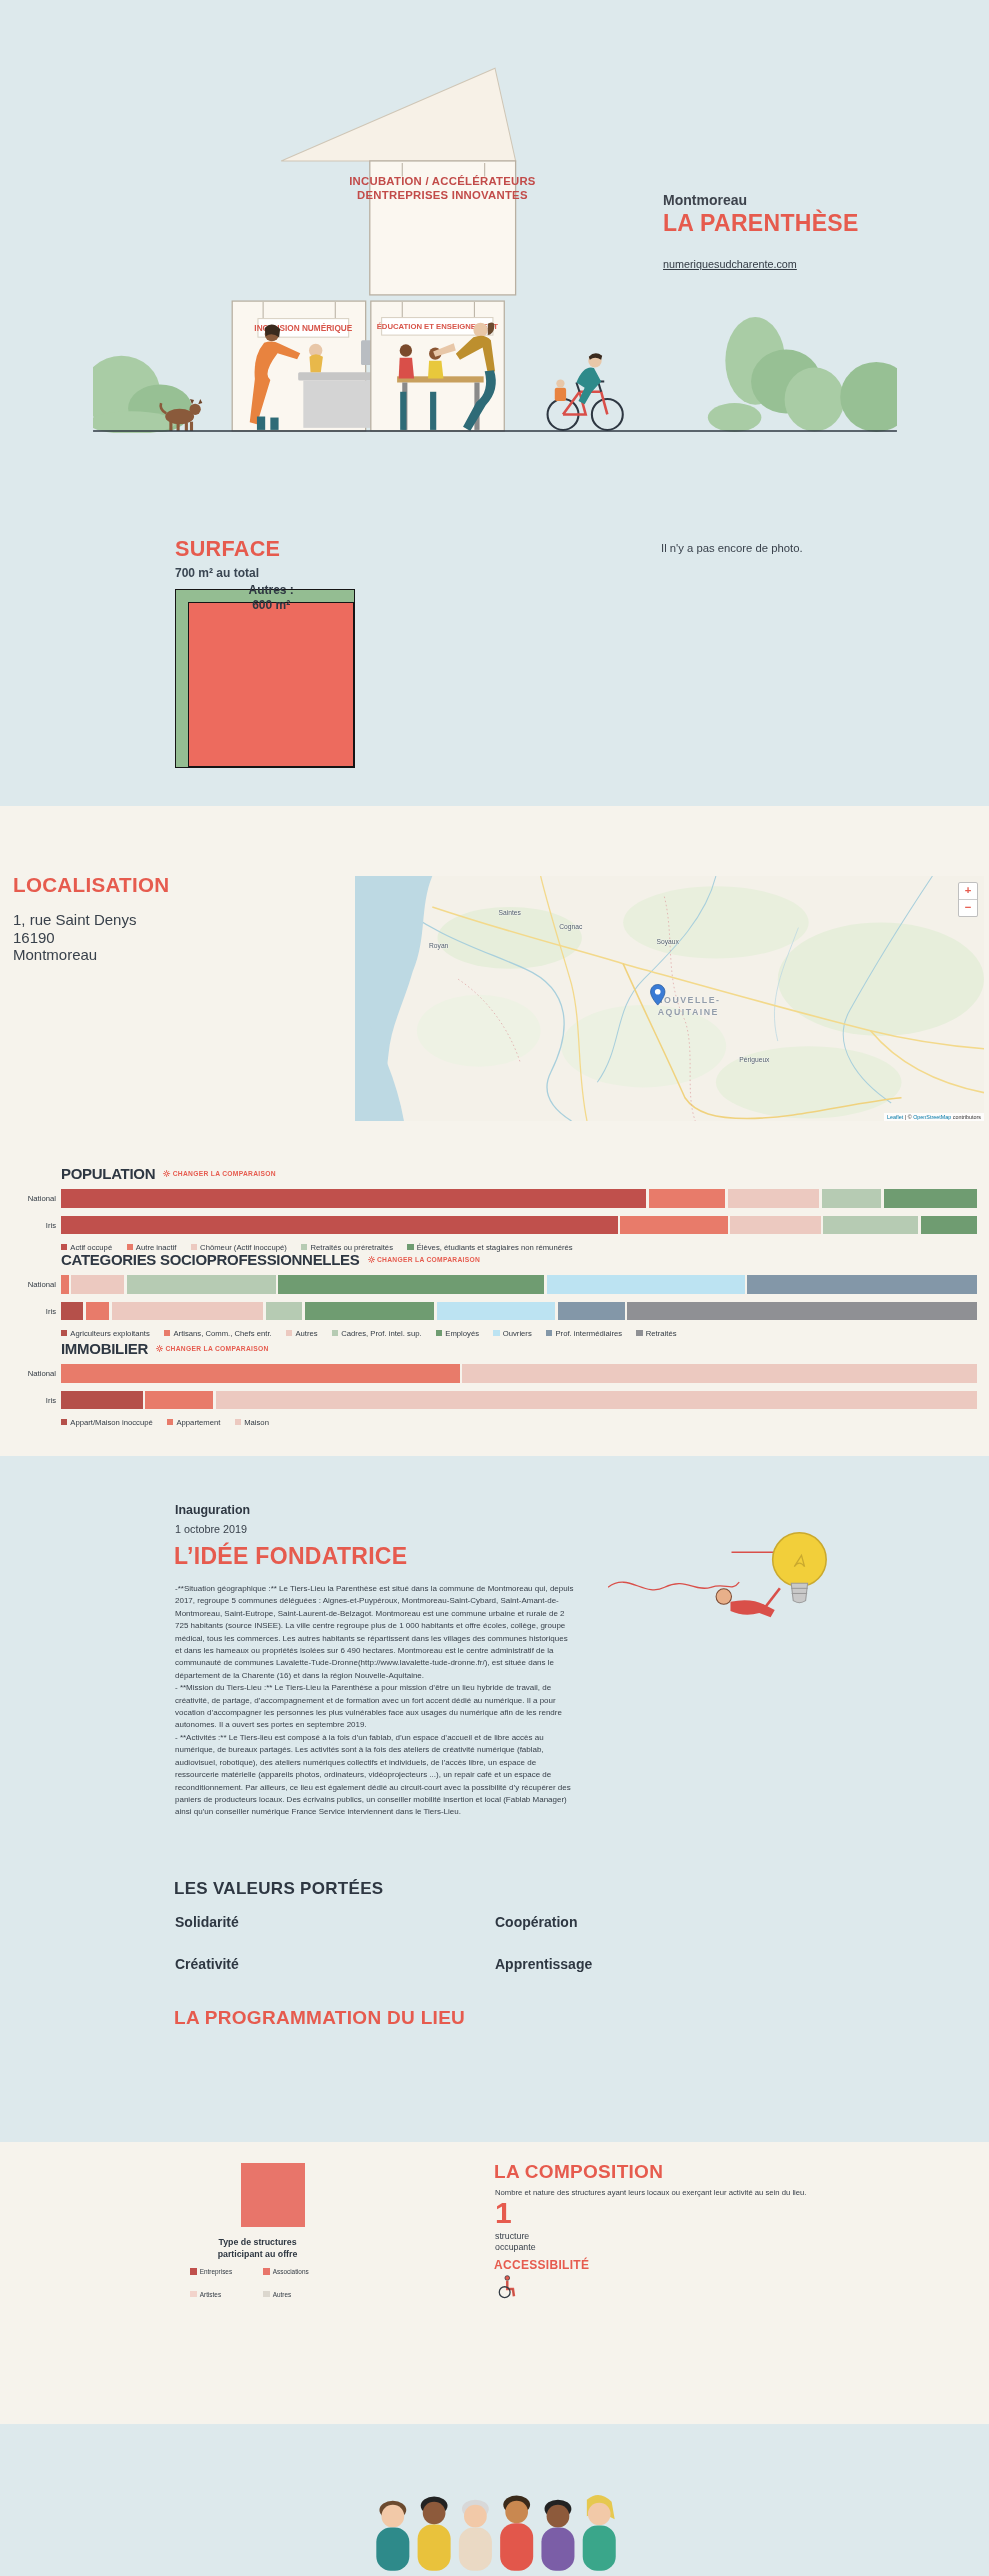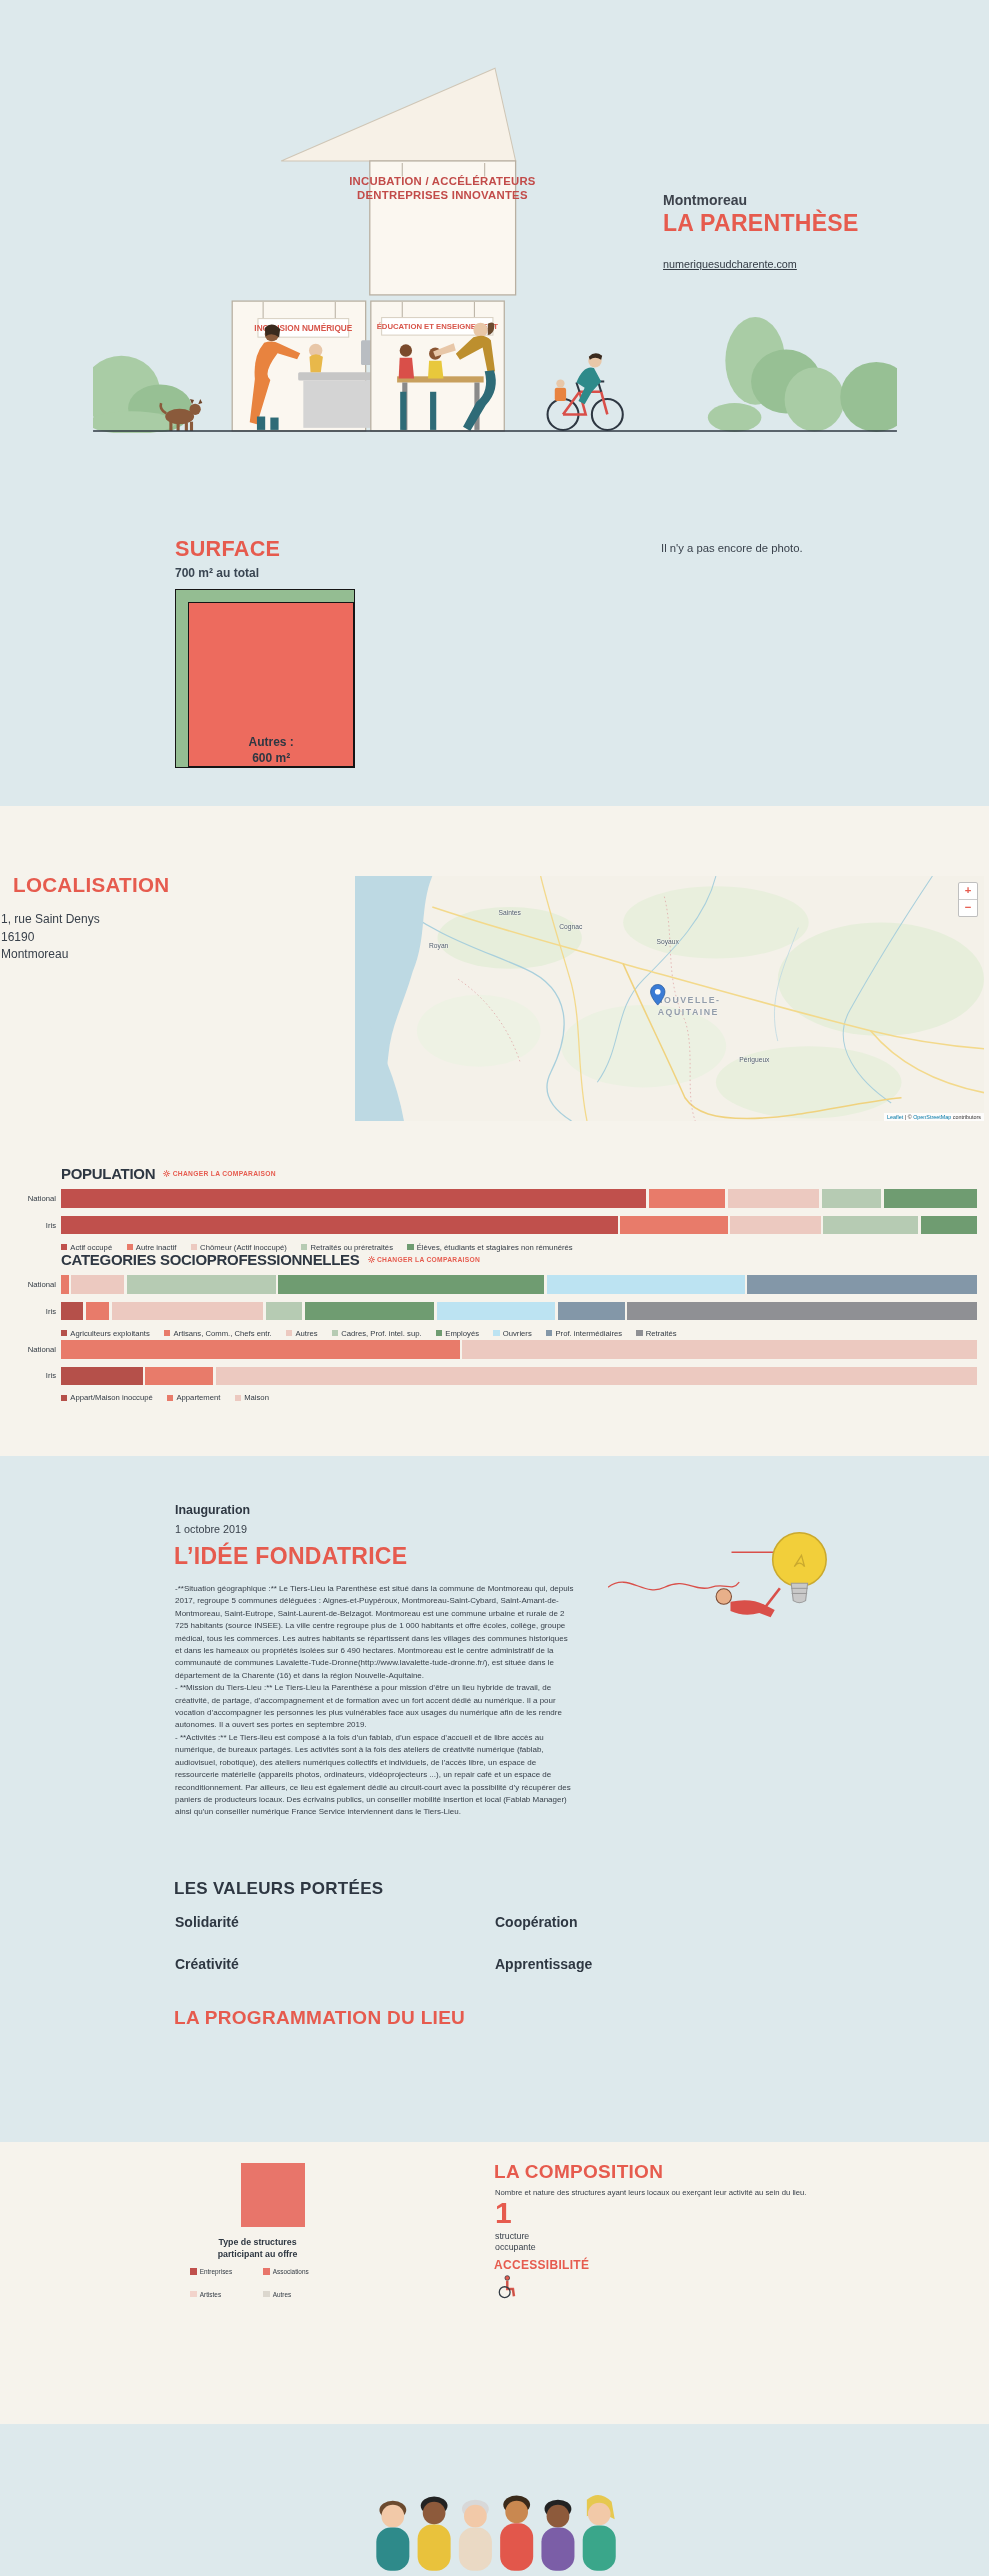--- a/index.html
+++ b/index.html
@@ -10,21 +10,21 @@
   .sec-blue{background:#dde9ec;}
   .sec-cream{background:#f6f3ec;}
   h1,h2,h3{margin:0;font-weight:bold;}
   .site-link{color:#333b44;font-size:10.8px;text-decoration:underline;cursor:pointer;}
   .hdr-city{font-size:14px;font-weight:bold;color:#3d434c;}
   .hdr-name{font-size:23px;font-weight:bold;color:#e65b4e;letter-spacing:0.3px;margin-top:2.1px;}
   .big-red-h{font-weight:bold;color:#e65b4e;letter-spacing:0.3px;}
   .pre{white-space:pre-line;}
   
   .tm-outer{background:#94bd92;border:1.5px solid #151515;box-sizing:border-box;}
-  .tm-inner{position:absolute;left:12.4px;top:12.4px;right:0;bottom:0;background:#ed6b5e;border:1.5px solid #151515;box-sizing:border-box;display:flex;align-items:flex-end;justify-content:center;}
+  .tm-inner{position:absolute;left:12.4px;top:12.4px;right:0;bottom:0;background:#ed6b5e;border:1.5px solid #151515;box-sizing:border-box;display:flex;align-items:flex-start;justify-content:center;}
   .tm-label{font-size:12px;font-weight:bold;color:#2e3742;text-align:center;line-height:15.5px;margin-top:-20.6px;}
   
   #map{left:355px;top:876px;width:629px;height:245px;background:#f4f1e9;overflow:hidden;cursor:grab;}
   .city-label{position:absolute;font-size:6.7px;color:#4e5a68;text-shadow:0 0 1.5px #fff,0 0 1.5px #fff;transform:translate(-50%,-50%);white-space:nowrap;}
   .region-label{position:absolute;font-size:8.8px;font-weight:bold;color:#939daa;letter-spacing:1.5px;text-align:center;line-height:12.4px;text-shadow:0 0 1.5px #fff;transform:translate(-50%,0);}
   .zoomctl{position:absolute;top:6.2px;right:6.2px;width:17.5px;border:1px solid rgba(0,0,0,.25);border-radius:2.6px;overflow:hidden;background:#fff;}
   .zoombtn{width:17.5px;height:16px;background:#fff;color:#e65b4e;font-size:11.3px;font-weight:bold;text-align:center;line-height:15.5px;cursor:pointer;}
   .zoombtn:first-child{border-bottom:0.5px solid #ccc;}
   .attribution{position:absolute;right:0;bottom:0;background:rgba(255,255,255,.8);font-size:5.4px;padding:1px 3.1px;color:#333;}
   .attribution b{color:#0078a8;font-weight:normal;}
@@ -175,21 +175,21 @@
   <div class="abs" style="left:175px;top:566px;font-size:12px;font-weight:bold;color:#3a4652;">700 m² au total</div>
   <div class="abs tm-outer" style="left:175px;top:589px;width:180px;height:179px;">
     <div class="tm-inner">
       <div class="tm-label pre">Autres :
 600 m²</div>
     </div>
   </div>
   <div class="abs" style="left:661px;top:542px;font-size:11.3px;color:#39414b;">Il n'y a pas encore de photo.</div>
 
   <h2 class="abs big-red-h" style="left:13px;top:873px;font-size:20.6px;">LOCALISATION</h2>
-  <div class="abs pre" style="left:1px;top:911px;font-size:12px;line-height:17.5px;color:#39414b;">1, rue Saint Denys
+  <div class="abs pre" style="left:13px;top:911px;font-size:15px;line-height:17.5px;color:#39414b;">1, rue Saint Denys
 16190
 Montmoreau</div>
 
   <div id="map" class="abs">
     <svg width="629" height="245" viewBox="0 0 1220 475" preserveAspectRatio="none">
       <rect x="0" y="0" width="1220" height="475" fill="#f4f1e9"></rect>
       <ellipse cx="300" cy="120" rx="140" ry="60" fill="#e7eedb"></ellipse>
       <ellipse cx="700" cy="90" rx="180" ry="70" fill="#e9efdd"></ellipse>
       <ellipse cx="1020" cy="200" rx="200" ry="110" fill="#e7eedb"></ellipse>
       <ellipse cx="560" cy="330" rx="160" ry="80" fill="#ecf1e2"></ellipse>
@@ -348,20 +348,29 @@
           <span class="legend-sw" style="background: rgb(131, 151, 168);"></span>
           <span>Prof. intermédiaires</span>
         </span>
         <span class="legend-item">
           <span class="legend-sw" style="background: rgb(143, 144, 148);"></span>
           <span>Retraités</span>
         </span>
       </div>
     </section>
   <section class="chart-block" style="top:1340px;">
+      <div class="chart-head">
+        <h2 class="chart-title">IMMOBILIER</h2>
+        <span class="compare-link"><svg width="7.2" height="7.2" viewBox="0 0 16 16">
+            <g stroke="#e65b4e" stroke-width="2" stroke-linecap="round">
+              <circle cx="8" cy="8" r="3.2" fill="none"></circle>
+              <path d="M8 1v2.6M8 12.4V15M1 8h2.6M12.4 8H15M3.1 3.1l1.8 1.8M11.1 11.1l1.8 1.8M12.9 3.1l-1.8 1.8M4.9 11.1l-1.8 1.8" fill="none"></path>
+            </g>
+          </svg>CHANGER LA COMPARAISON</span>
+      </div>
       <div class="bar-row">
         <span class="bar-label">National</span>
         <div class="bar-track">
           <div class="bar-seg" title="Appartement : 43.6 %" style="flex-grow: 43.6; background: rgb(232, 123, 106);"></div>
           <div class="bar-seg" title="Maison : 56.3 %" style="flex-grow: 56.3; background: rgb(236, 201, 192);"></div>
         </div>
       </div>
       <div class="bar-row">
         <span class="bar-label">Iris</span>
         <div class="bar-track">

